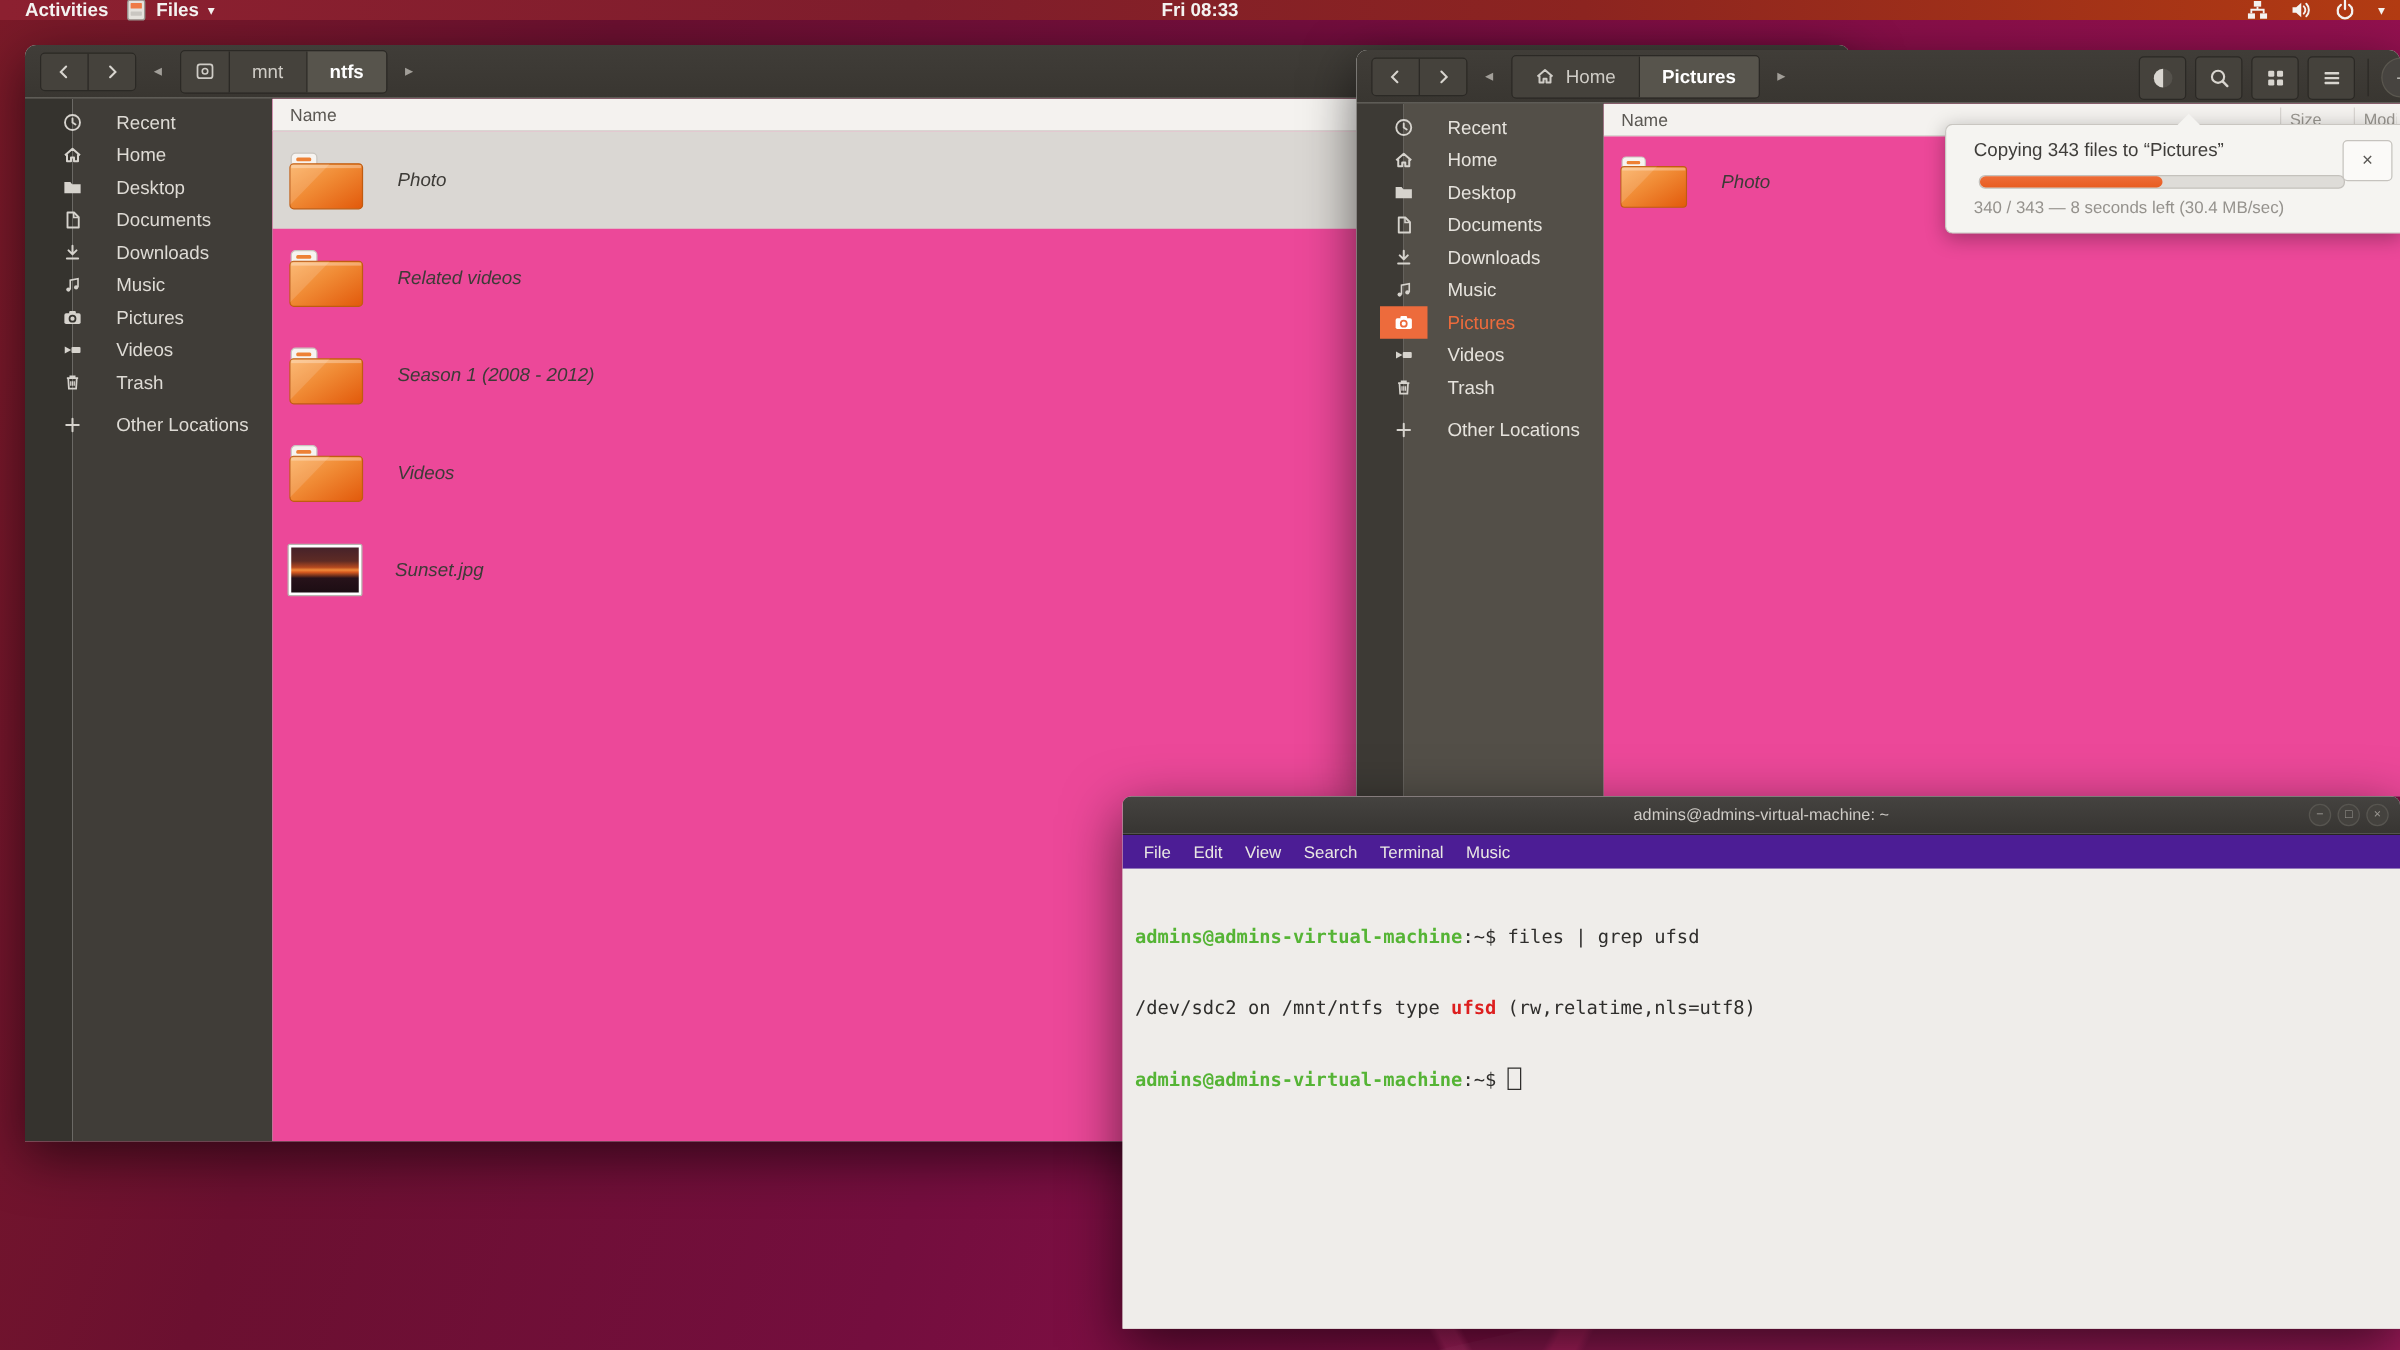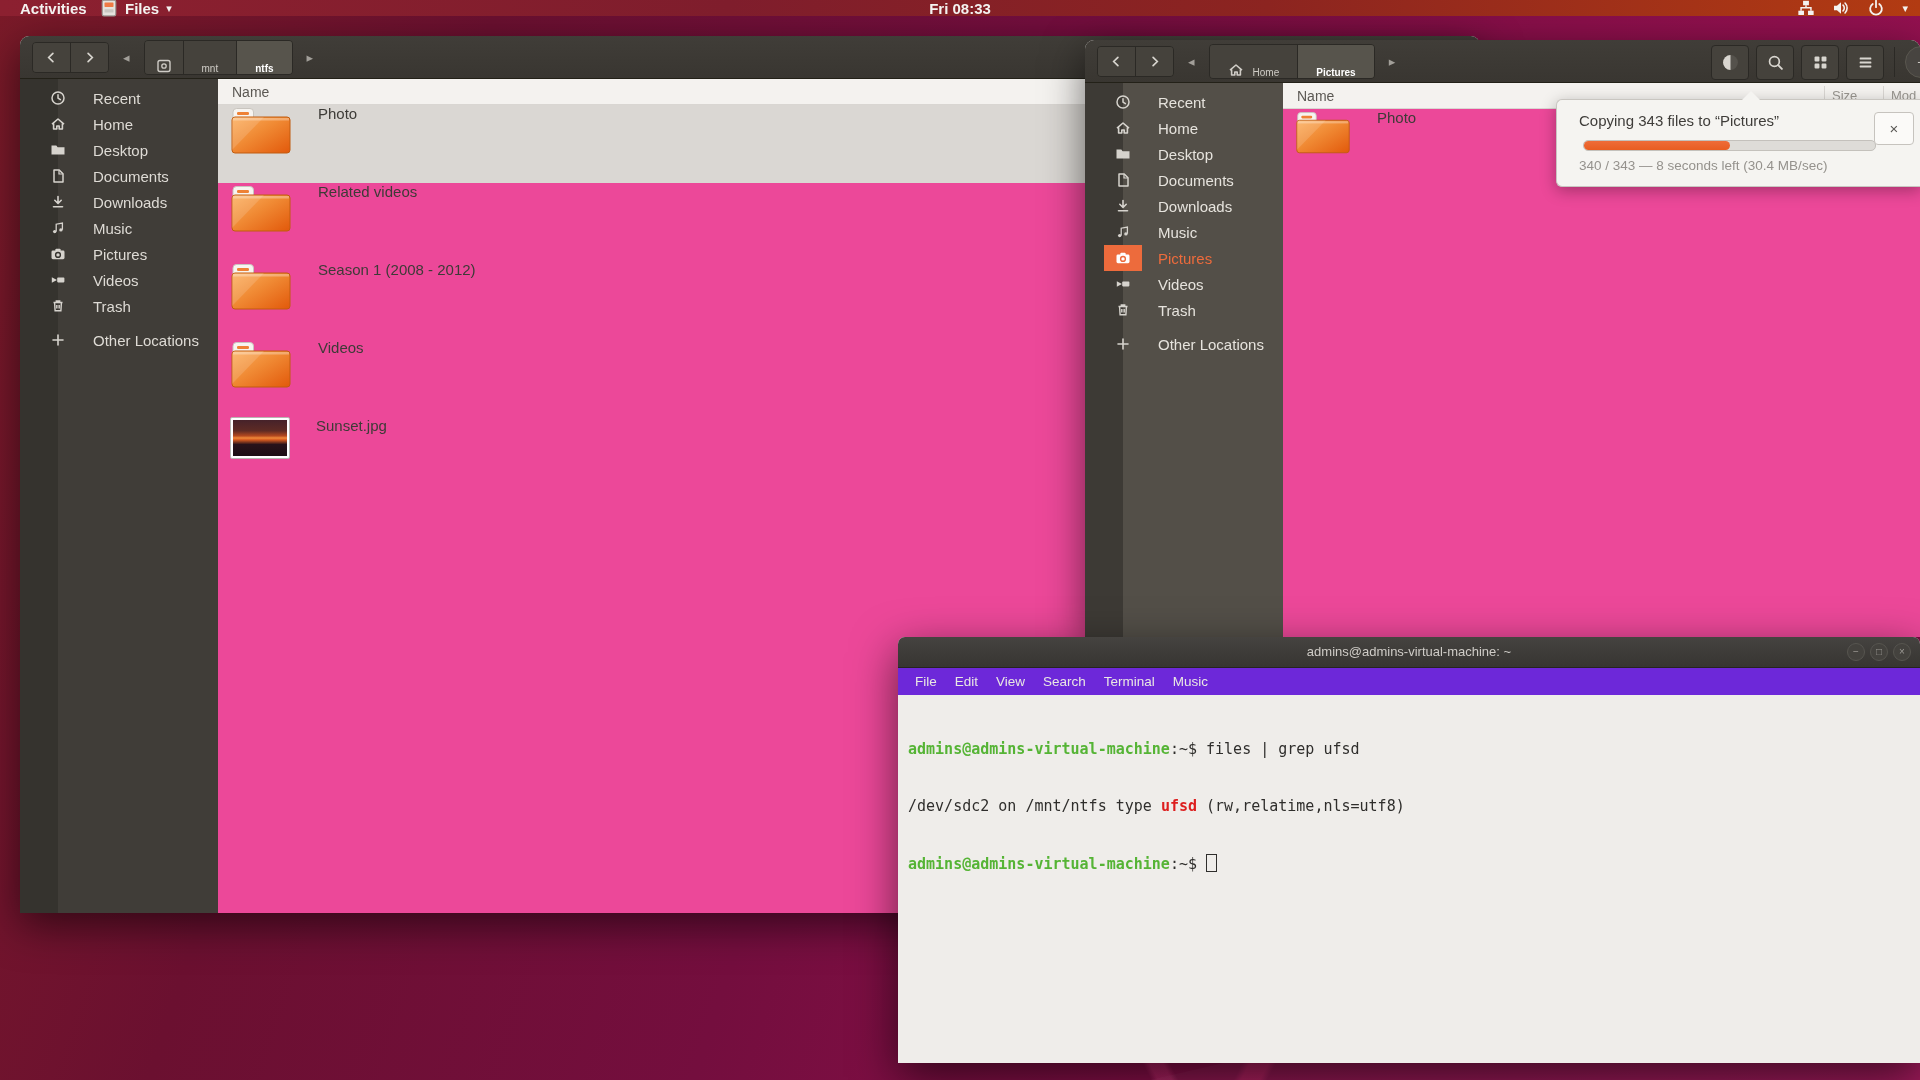--- a/index.html
+++ b/index.html
@@ -30,21 +30,21 @@
   .win{position:absolute;background:#fbfaf8;border-radius:9px 9px 0 0;overflow:hidden;
        box-shadow:0 12px 42px rgba(0,0,0,.55);}
   .headerbar{position:relative;height:42px;background:linear-gradient(#403d38,#393631);
              border-bottom:1px solid #232118;display:flex;align-items:center;padding:0 12px;gap:8px;}
   .navpair{display:flex;border:1px solid #2b2925;border-radius:4px;overflow:hidden;flex:none;}
   .navbtn{width:37px;height:29px;background:#45423c;display:flex;align-items:center;justify-content:center;color:#d8d5cf;}
   .navbtn + .navbtn{border-left:1px solid #2b2925;}
   .navbtn svg{width:15px;height:15px;}
   .crumb-arrow{color:#a29f99;font-size:13px;padding:0 6px;flex:none;}
   .pathbar{display:flex;border:1px solid #2b2925;border-radius:4px;overflow:hidden;height:33px;align-items:stretch;flex:none;}
-  .pathseg{display:flex;align-items:flex-end;padding:0 18px;background:#45423c;color:#cfccc6;font-size:10px;gap:9px;}
+  .pathseg{display:flex;align-items:center;padding:0 18px;background:#45423c;color:#cfccc6;font-size:15px;gap:9px;}
   .pathseg + .pathseg{border-left:1px solid #2b2925;}
   .pathseg.current{background:#57544c;color:#ffffff;font-weight:700;}
   .pathseg.iconseg{padding:0 11px;}
   .pathseg svg{width:16px;height:16px;}
   .hb-actions{position:absolute;right:0;top:4px;height:36px;display:flex;align-items:center;gap:7px;}
   .hb-btn{width:36px;height:33px;background:#45423c;border:1px solid #2b2925;border-radius:4px;
           display:flex;align-items:center;justify-content:center;color:#d8d5cf;flex:none;}
   .hb-btn svg{width:17px;height:17px;}
   .hb-sep{width:1px;height:30px;background:#2b2925;margin:0 3px;flex:none;}
   .hb-circle{width:30px;height:30px;border-radius:50%;background:#474440;border:1px solid#5a574f;
@@ -67,21 +67,21 @@
   .sb-item.active .sb-ic{background:var(--c-sidebar_active);color:#fff;--tile-bg:var(--c-sidebar_active);}
   .sb-item.active .sb-lb{color:var(--c-sidebar_active);}
   .sb-gap{height:8px;}
 
   
   .content{flex:1;background:#ec4899;position:relative;overflow:hidden;}
   .colheader{height:25px;background:#f4f2ef;border-bottom:1px solid #d9d6d2;display:flex;align-items:center;
              font-size:14px;color:#5b5853;padding-left:14px;position:relative;}
   .colsep{position:absolute;top:3px;bottom:3px;width:1px;background:#d9d6d2;}
   .coltrunc{position:absolute;top:5px;font-size:13px;color:#98958f;width:26px;overflow:hidden;white-space:nowrap;}
-  .filerow{height:78px;display:flex;align-items:flex-start;padding-left:12px;}
+  .filerow{height:78px;display:flex;align-items:center;padding-left:12px;font-style:italic;}
   .rw .filerow{height:72px;}
   .filerow.selected{background:var(--c-selection_row);}
   .filelabel{margin-left:26px;font-size:15px;color:#3d3b37;}
   .fbig{width:62px;height:50px;flex:none;}
   .rw .fbig{width:56px;height:46px;}
   .thumb{width:60px;height:42px;background:#fff;border:1px solid #b9b6b1;border-radius:2px;padding:2px;flex:none;box-sizing:border-box;}
   .thumb-inner{width:100%;height:100%;
     background:linear-gradient(180deg,#46222a 0%,#5e2b24 30%,#b3481f 44%,#f08a3a 50%,#d65a1f 55%,#27121a 68%,#1c0d13 100%);}
 
   
@@ -100,21 +100,21 @@
             color:#5a5855;font-size:15px;}
 
   
   #terminal{position:absolute;left:898px;top:637px;width:1022px;height:426px;z-index:50;
             border-radius:7px 7px 0 0;overflow:hidden;box-shadow:0 14px 46px rgba(0,0,0,.6);background:#efedea;}
   .t-titlebar{position:relative;height:30px;background:linear-gradient(#454340,#373532);border-bottom:1px solid #262421;}
   .t-title{position:absolute;left:0;right:0;top:7px;text-align:center;font-size:13px;color:#cfccc7;}
   .t-btns{position:absolute;right:9px;top:6px;display:flex;gap:5px;}
   .t-cbtn{width:18px;height:18px;border-radius:50%;background:#44423e;border:1px solid #575550;
           color:#9b9893;font-size:10px;line-height:16px;text-align:center;box-sizing:border-box;}
-  .t-menubar{height:27px;background:#6d28d9;display:flex;align-items:center;padding-left:8px;}
+  .t-menubar{height:27px;background:#4c1d95;display:flex;align-items:center;padding-left:8px;}
   .t-menu{padding:3px 9px;font-size:13.5px;color:#e9e7e3;}
   .t-body{position:absolute;top:58px;left:0;right:0;bottom:0;background:#efedea;
           font-family:"DejaVu Sans Mono","Liberation Mono",monospace;font-size:15px;line-height:19px;
           color:#2f2e2c;padding:7px 10px;white-space:pre-wrap;}
   .t-green{color:var(--c-prompt_green);font-weight:700;}
   .t-red{color:var(--c-grep_red);font-weight:700;}
   .t-cursor{display:inline-block;width:9px;height:16px;border:1.5px solid #2f2e2c;vertical-align:-3px;margin-left:9px;}
 
   .hiddefs{position:absolute;width:0;height:0;overflow:hidden;}
 </style>

